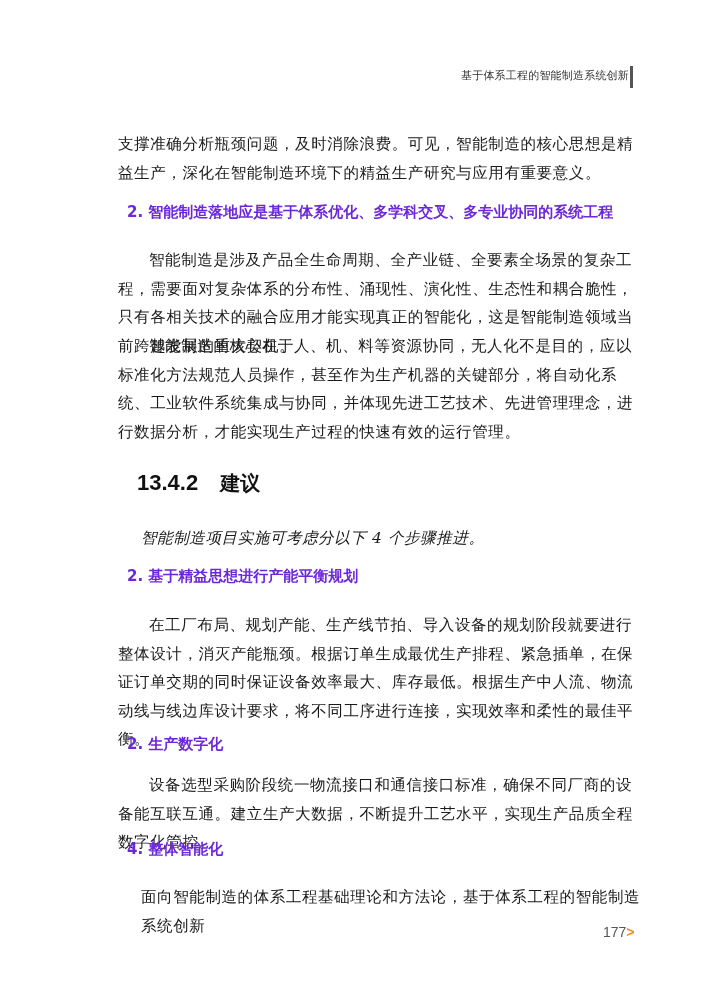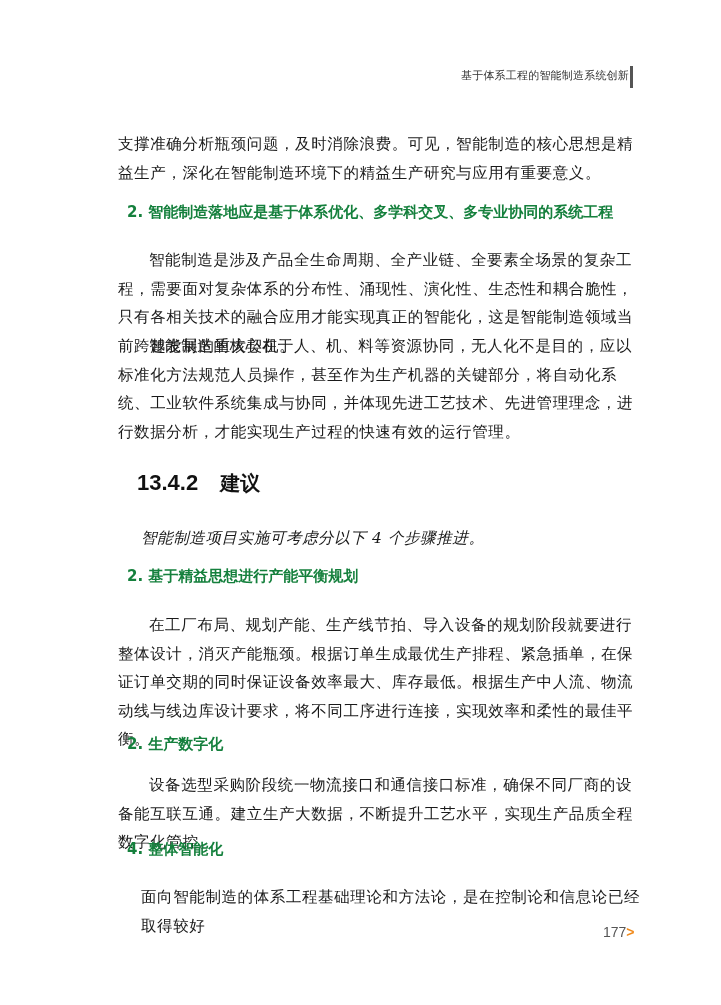--- a/index.html
+++ b/index.html
@@ -3,21 +3,21 @@
   <meta charset="utf-8">
   <style>
     html, body { margin: 0; padding: 0; background: #ffffff; }
     body { width: 721px; height: 1005px; position: relative; overflow: hidden;
       font-family: "DejaVu Serif", "Liberation Serif", serif; color: #1a1a1a; }
     .running-header { position: absolute; top: 68px; right: 92px; font-family: "DejaVu Sans", "Liberation Sans", sans-serif;
       font-size: 11px; color: #333; letter-spacing: 0.2px; }
     .header-bar { position: absolute; top: 66px; left: 630px; width: 3px; height: 22px; background: #555; }
     .p { position: absolute; left: 104px; width: 530px; font-size: 15.5px; line-height: 28.5px; letter-spacing: 0.6px; margin: 14px; }
     .indent { text-indent: 31px; }
-    .sub { position: absolute; left: 127px; font-family: "DejaVu Sans", "Liberation Sans", sans-serif; color: #15803d; font-size: 15px; font-weight: bold; margin: 0; }
+    .sub { position: absolute; left: 127px; font-family: "DejaVu Sans", "Liberation Sans", sans-serif; color: #6d28d9; font-size: 15px; font-weight: bold; margin: 0; }
     .sec { position: absolute; left: 125px; top: 458px; font-family: "Liberation Sans", "DejaVu Sans", sans-serif; font-size: 22px; color: #111; margin: 12px; }
     .sec .num { margin-right: 22px; }
     .sec .t { font-weight: bold; font-family: "DejaVu Sans", sans-serif; font-size: 20px; }
     .page-num { position: absolute; top: 924px; left: 603px; font-family: "Liberation Sans", "DejaVu Sans", sans-serif; font-size: 14px; color: #555; }
     .page-num .arrow { color: #f08a1c; font-weight: bold; }
   </style>
 </head>
 <body>
 
 <div class="running-header">基于体系工程的智能制造系统创新</div>
@@ -40,17 +40,17 @@
 <p class="sub" style="top:567px;">2. 基于精益思想进行产能平衡规划</p>
 
 <p class="p indent" style="top:597px;">在工厂布局、规划产能、生产线节拍、导入设备的规划阶段就要进行整体设计，消灭产能瓶颈。根据订单生成最优生产排程、紧急插单，在保证订单交期的同时保证设备效率最大、库存最低。根据生产中人流、物流动线与线边库设计要求，将不同工序进行连接，实现效率和柔性的最佳平衡。</p>
 
 <p class="sub" style="top:728px;margin-top:7px;">2. 生产数字化</p>
 
 <p class="p indent" style="top:757px;">设备选型采购阶段统一物流接口和通信接口标准，确保不同厂商的设备能互联互通。建立生产大数据，不断提升工艺水平，实现生产品质全程数字化管控。</p>
 
 <p class="sub" style="top:840px;">4. 整体智能化</p>
 
-<p class="p" style="top:869px; left:127px; width:510px;">面向智能制造的体系工程基础理论和方法论，是在控制论和信息论已经取得较好</p>
+<p class="p" style="top:869px; left:127px; width:510px;">面向智能制造的体系工程基础理论和方法论，基于体系工程的智能制造系统创新</p>
 
 <div class="page-num">
   <span>177</span><span class="arrow">&gt;</span>
 </div>
 
 </body></html>

